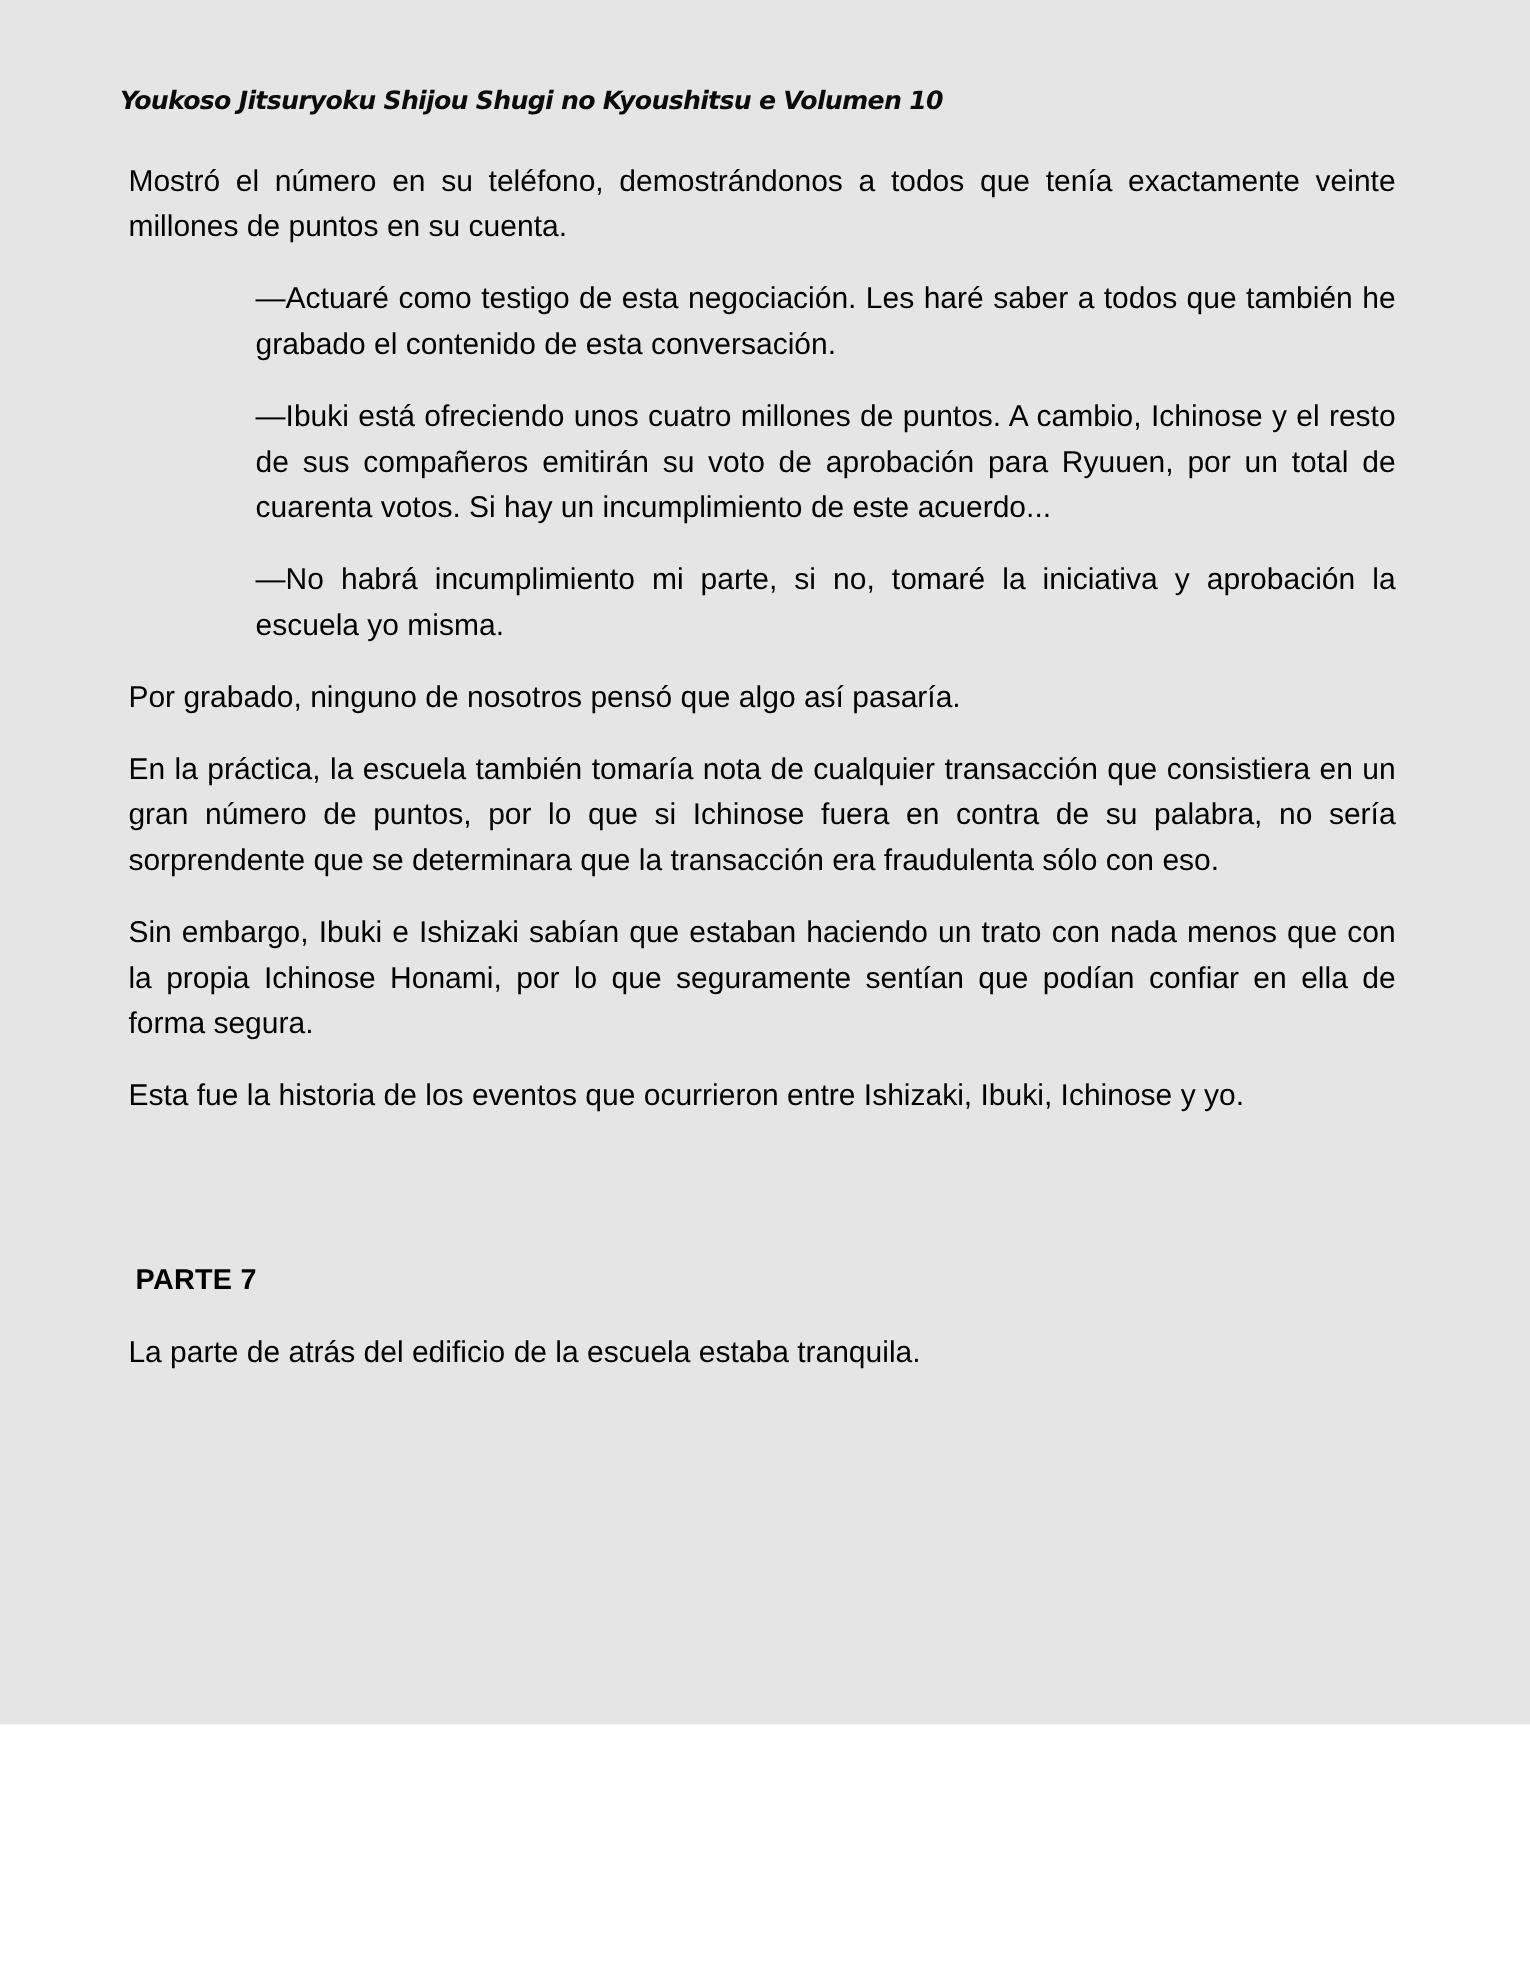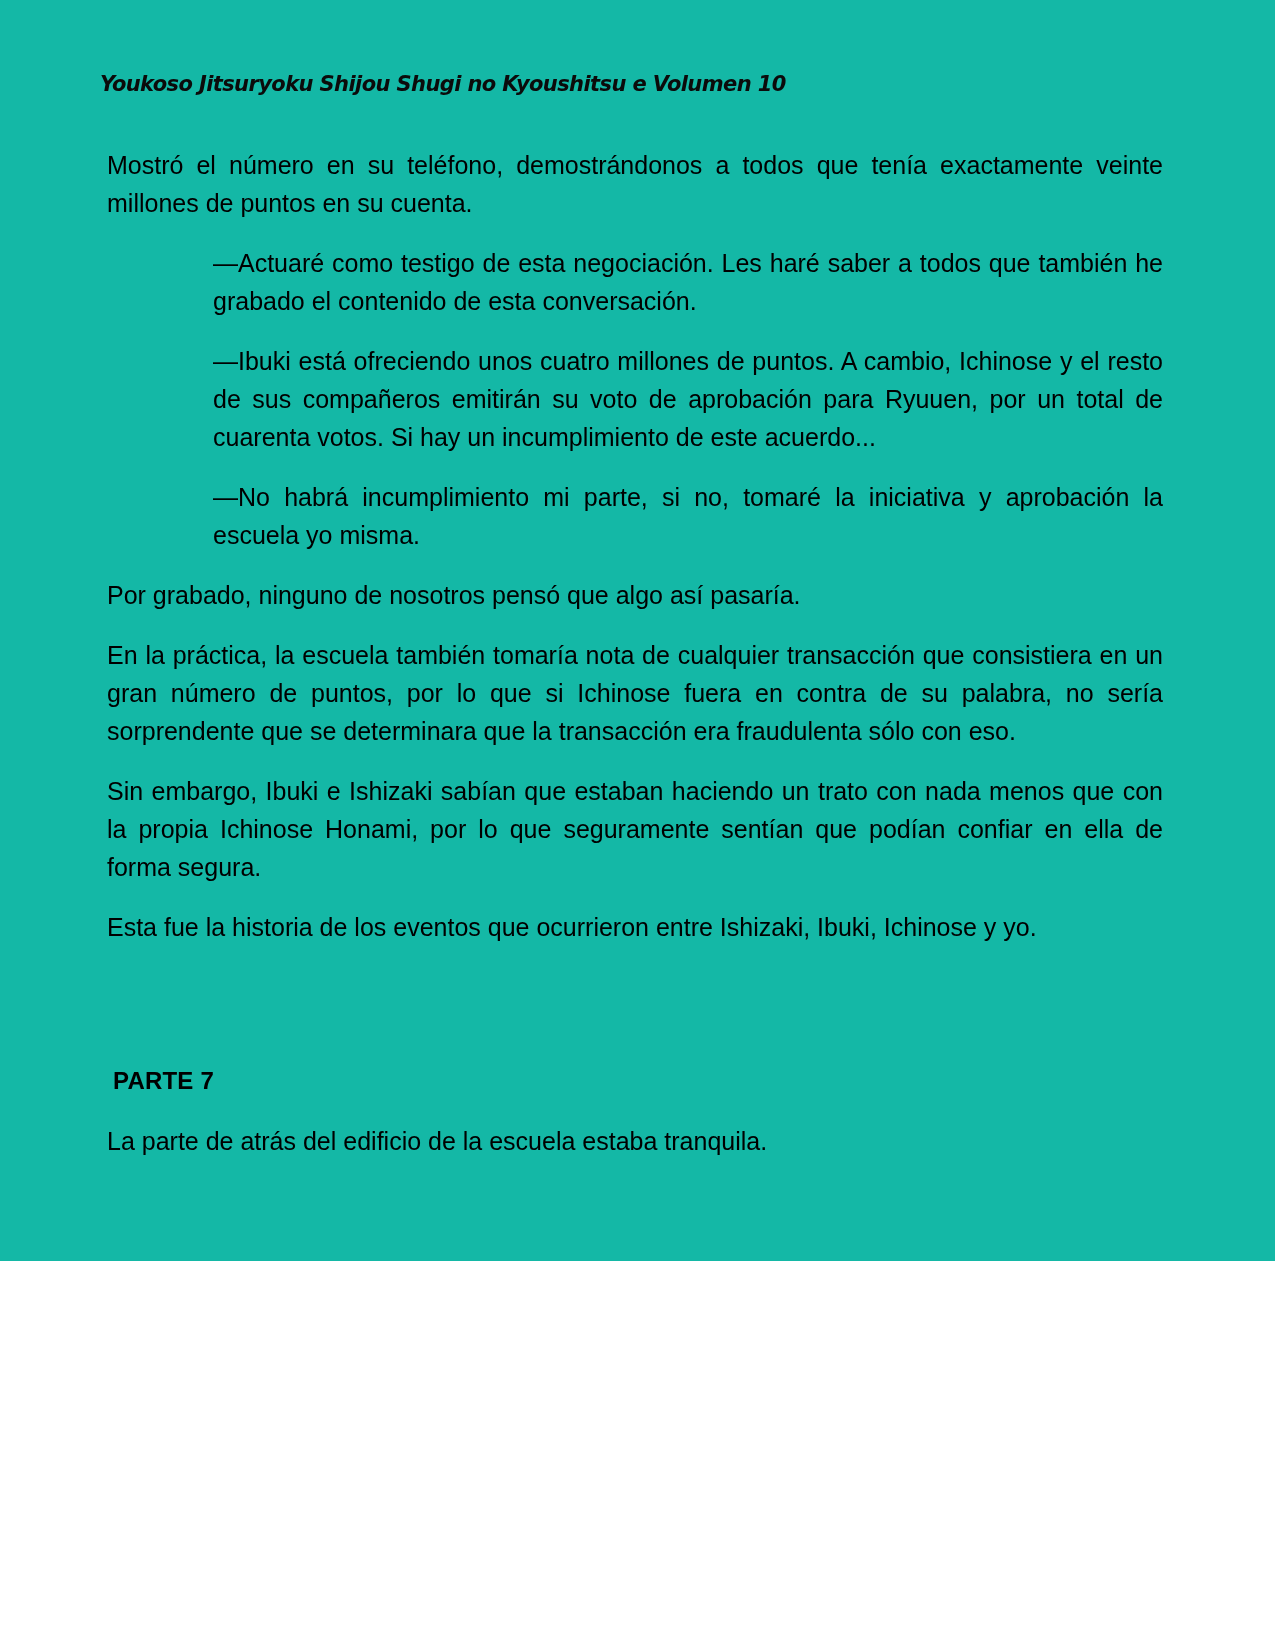--- a/index.html
+++ b/index.html
@@ -3,22 +3,22 @@
 <meta charset="utf-8">
 <style>
   html, body {
     margin: 0;
     padding: 0;
     background: #ffffff;
   }
   .page {
     position: relative;
     width: 1275px;
-    height: 1261px;
-    background: #14b8a6;
+    height: 1437px;
+    background: #e5e5e5;
     overflow: hidden;
     font-family: "Liberation Sans", sans-serif;
   }
   
   .page-header {
     position: absolute;
     top: 72px;
     left: 100px;
     right: 100px;
   }
@@ -27,21 +27,21 @@
     font-weight: bold;
     font-style: italic;
     font-size: 21px;
     letter-spacing: -0.6px;
     color: #0b0b0b;
     white-space: nowrap;
   }
   
   .content {
     position: absolute;
-    top: 146px;
+    top: 132px;
     left: 107px;
     width: 1056px;
     color: #000000;
   }
   .content p {
     margin: 0 0 22px 0;
     font-size: 25px;
     line-height: 38px;
     text-align: justify;
     color: #000000;

